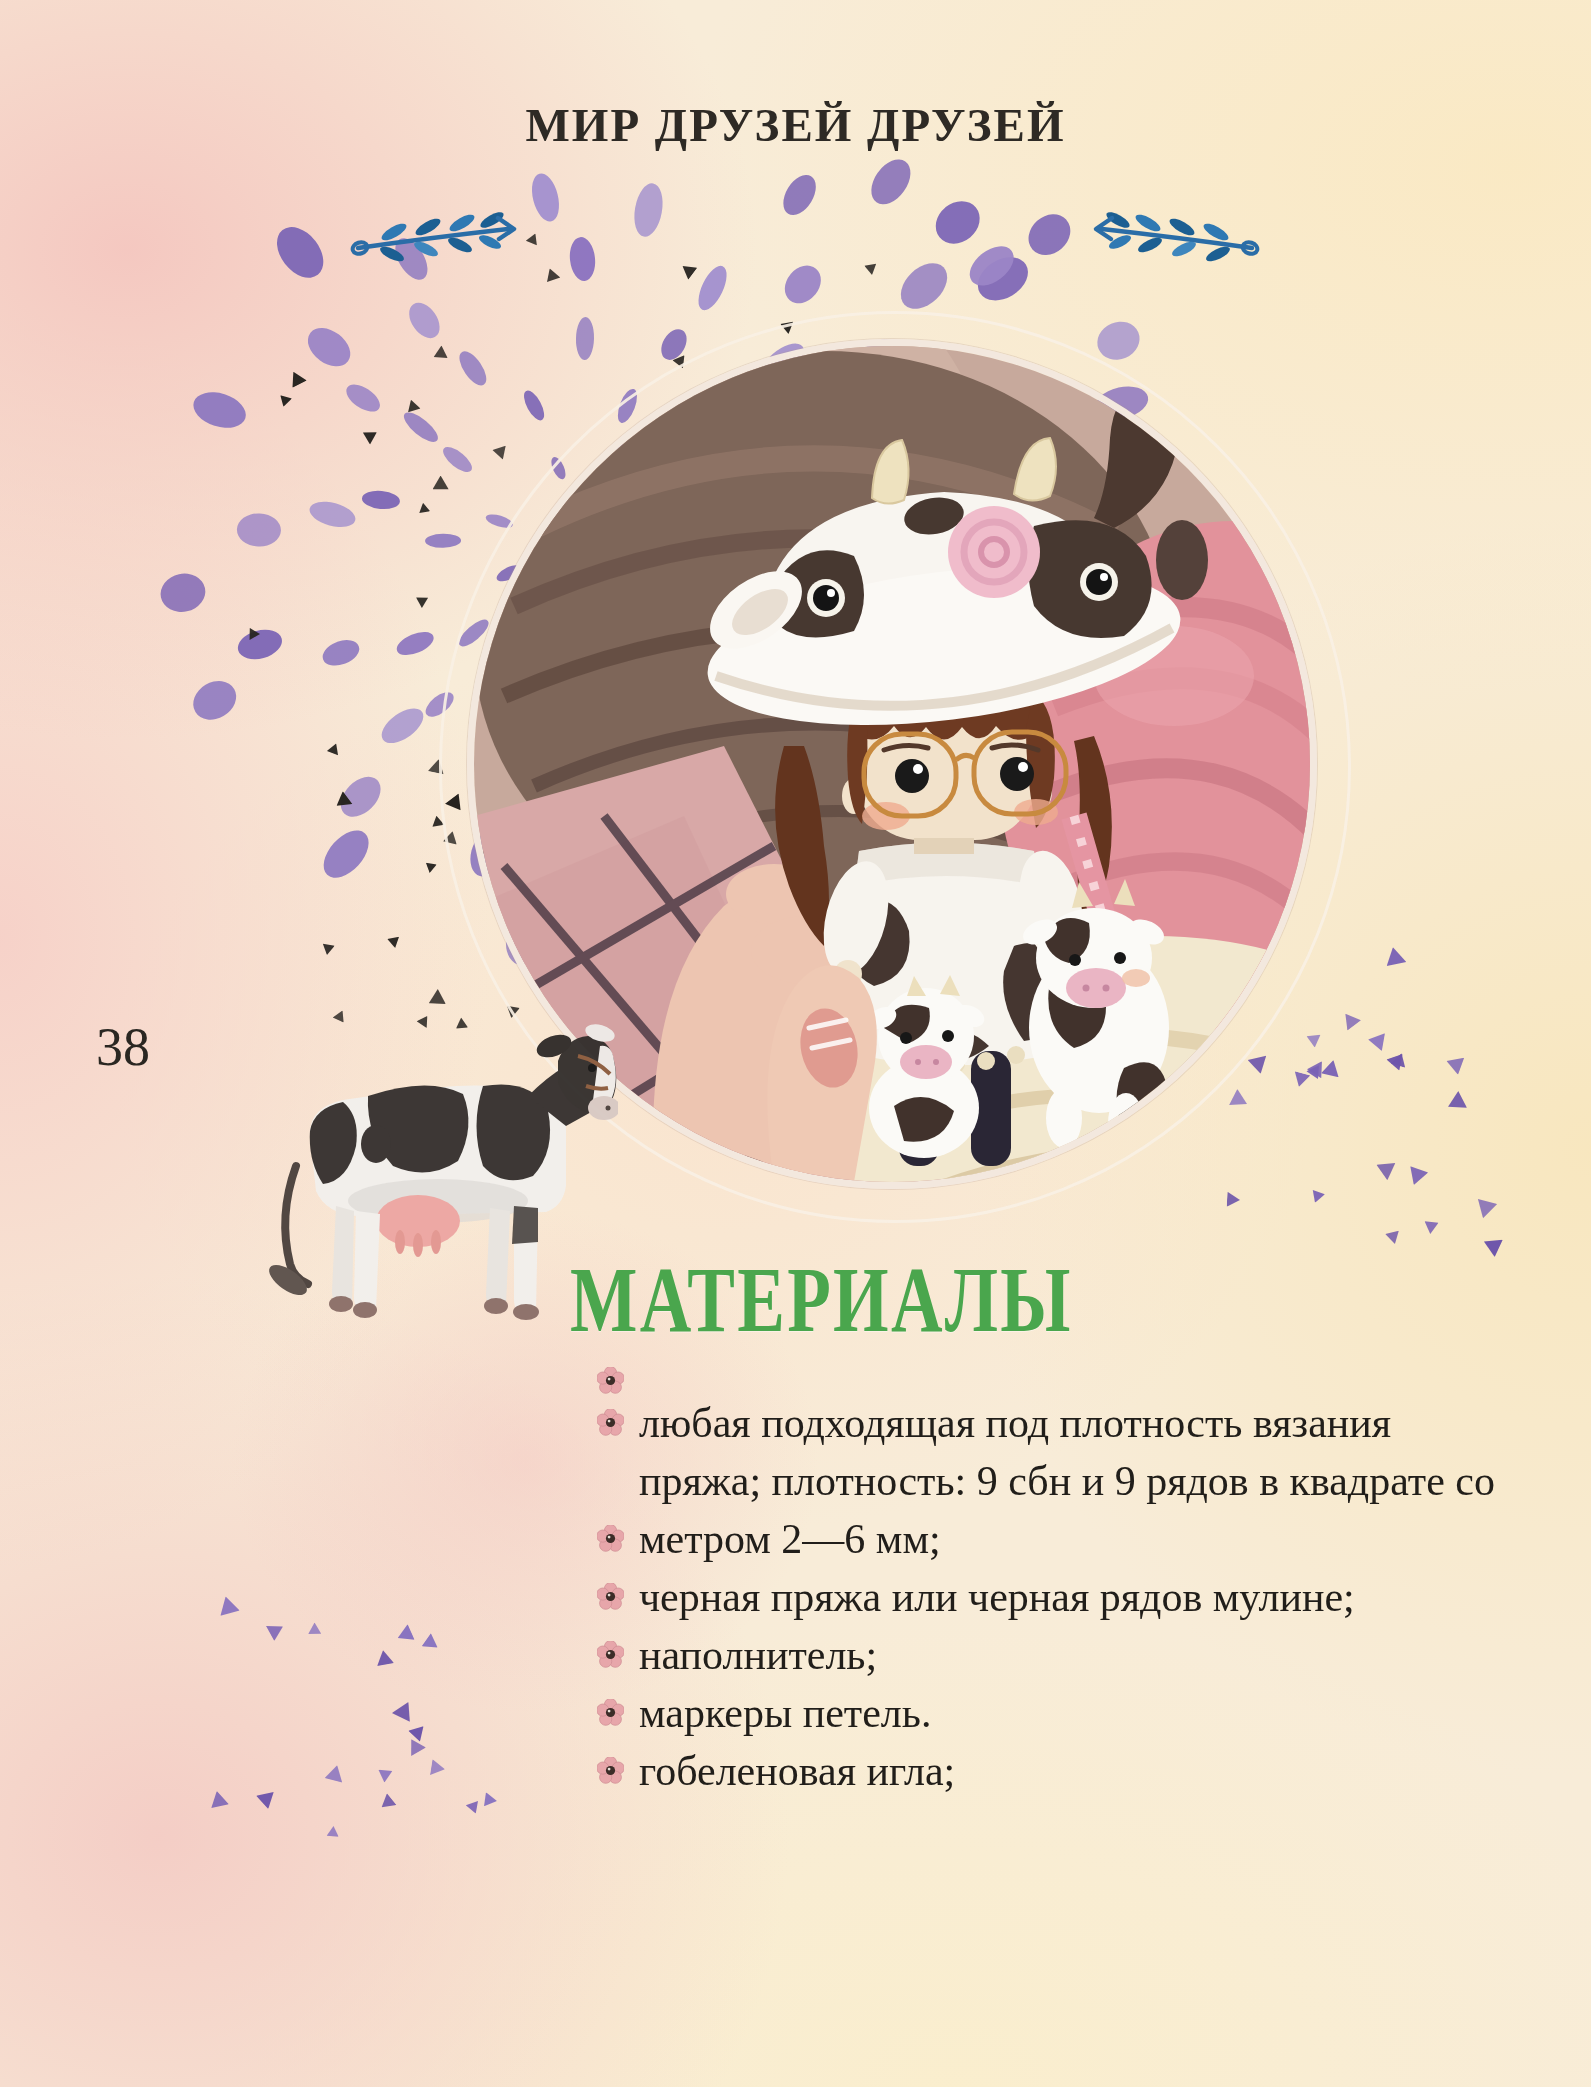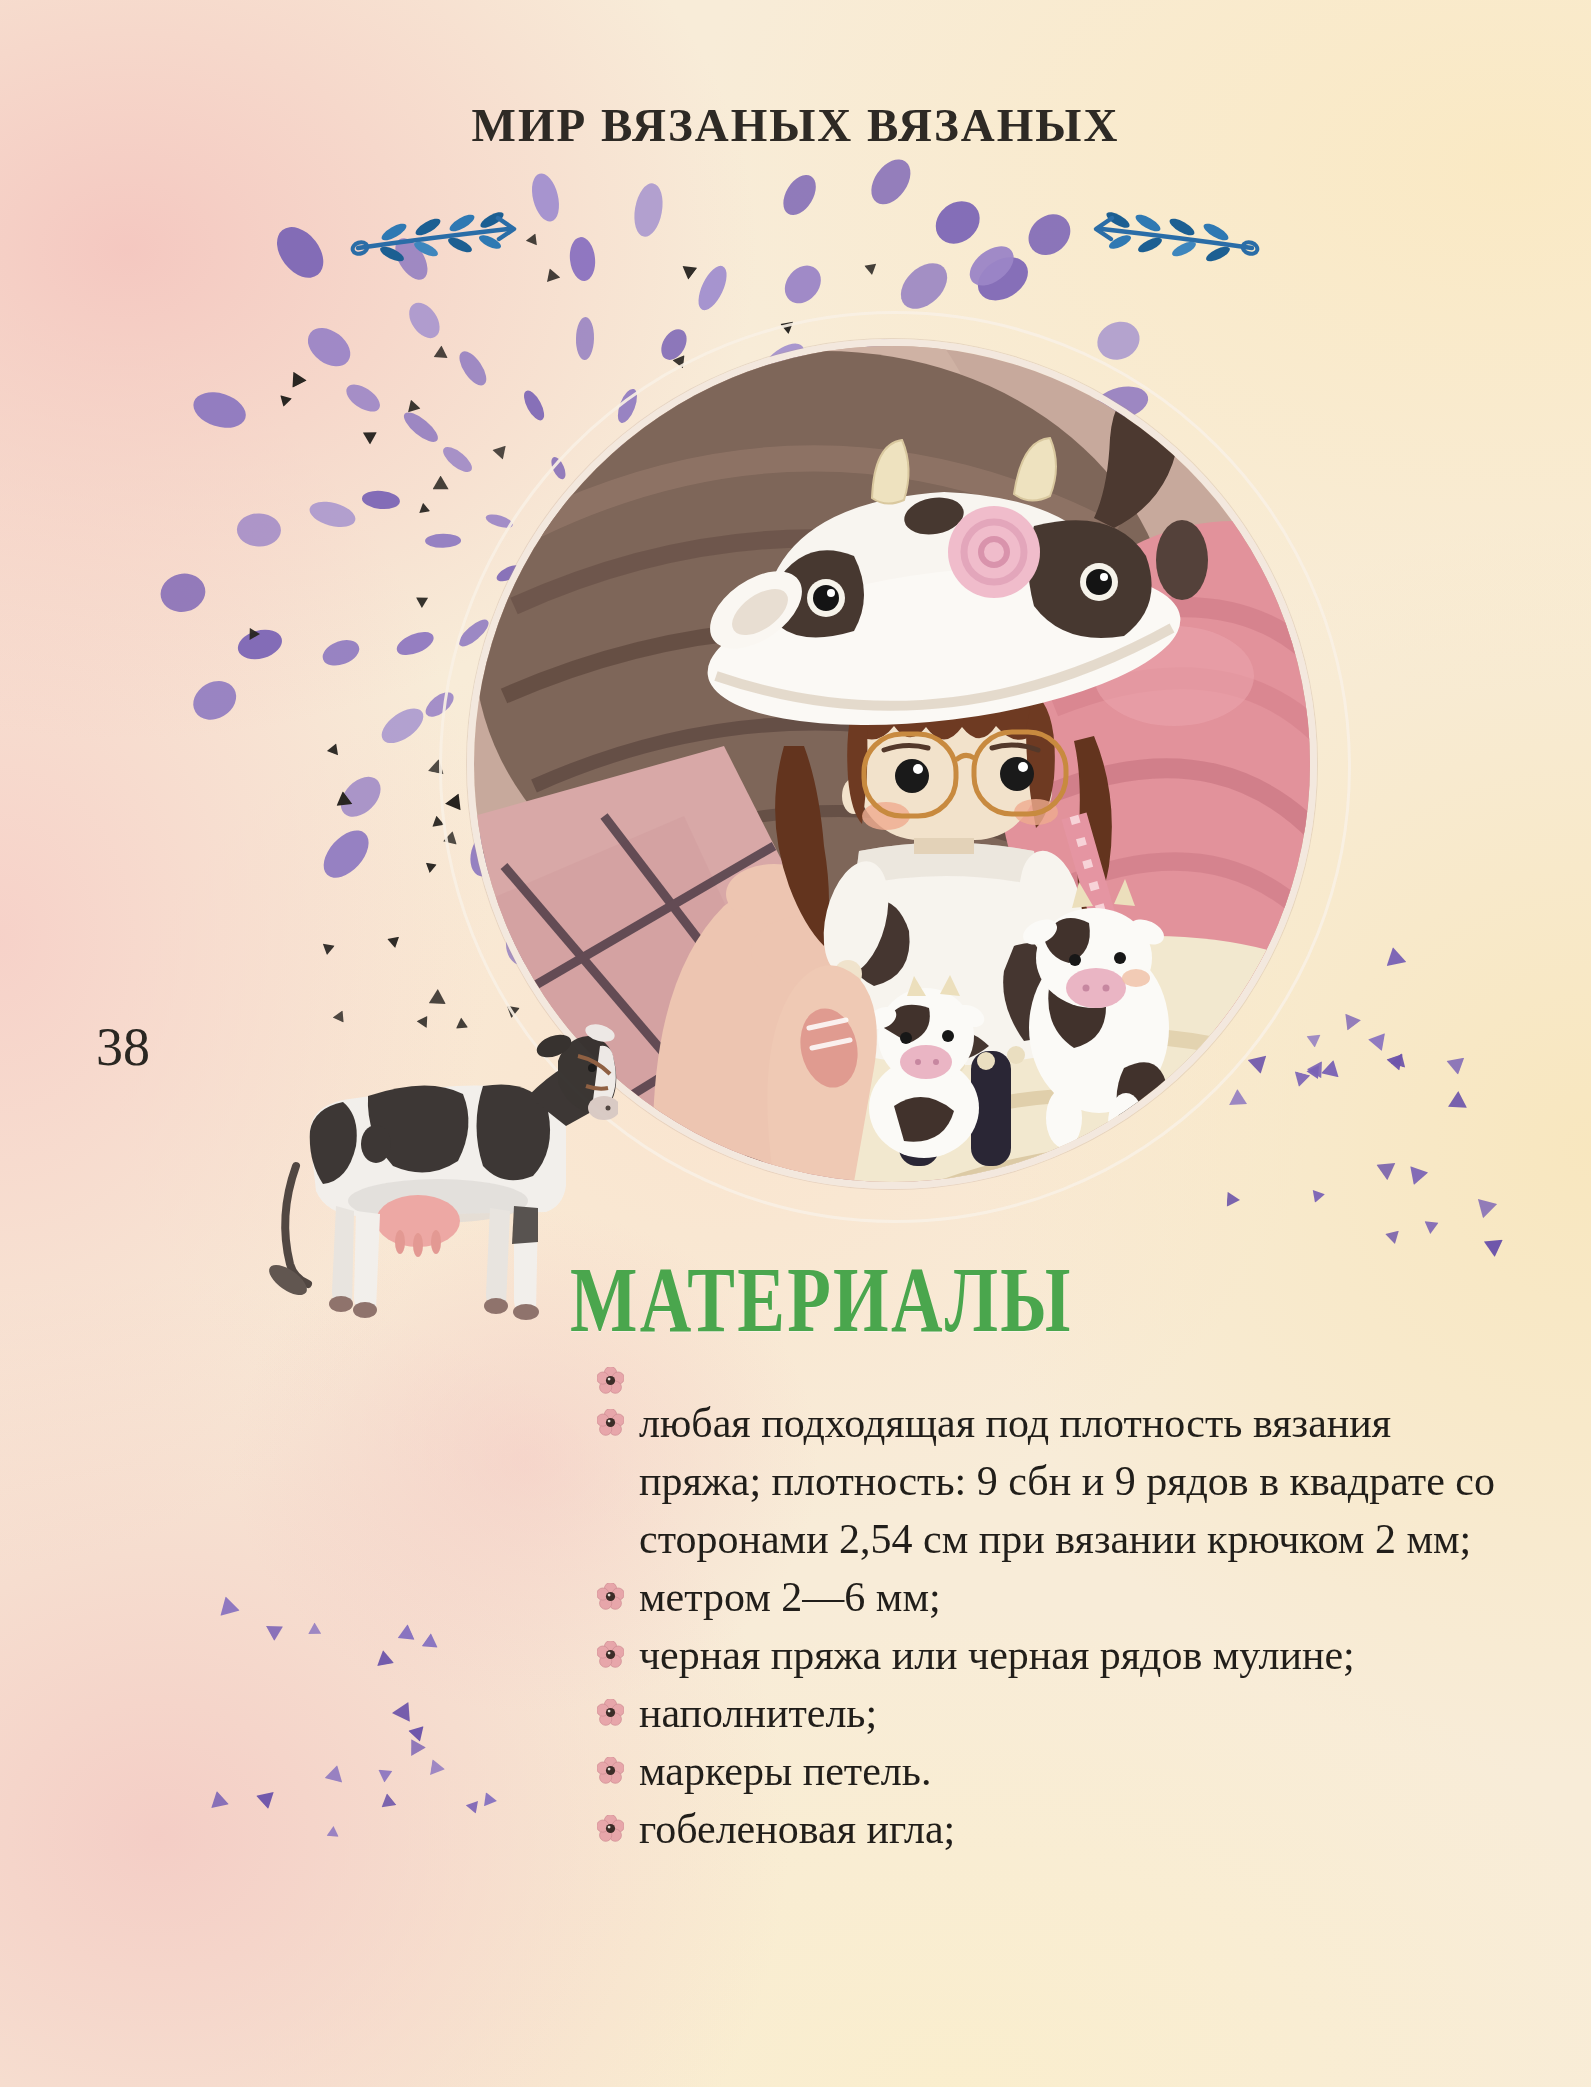--- a/index.html
+++ b/index.html
@@ -229,21 +229,21 @@
         <ellipse cx="80" cy="25" rx="14" ry="5.2" fill="#1c5f92" transform="rotate(-30 80 25)"></ellipse>
         <ellipse cx="78" cy="47" rx="13" ry="5.0" fill="#3e86bd" transform="rotate(26 78 47)"></ellipse>
         <ellipse cx="114" cy="21" rx="14" ry="5.2" fill="#2f79b3" transform="rotate(-30 114 21)"></ellipse>
         <ellipse cx="112" cy="43" rx="13" ry="5.0" fill="#1c5f92" transform="rotate(26 112 43)"></ellipse>
         <ellipse cx="144" cy="18" rx="13" ry="5.0" fill="#1c5f92" transform="rotate(-30 144 18)"></ellipse>
         <ellipse cx="142" cy="40" rx="12" ry="4.8" fill="#2f79b3" transform="rotate(26 142 40)"></ellipse>
       </g>
       <path d="M150,16 L166,27 L151,37" fill="none" stroke="#2a6da7" stroke-width="4.5" stroke-linecap="round" stroke-linejoin="round"></path>
     </svg>
 
-    <h1 class="page-title">МИР ВЯЗАНЫХ ВЯЗАНЫХ</h1>
+    <h1 class="page-title">МИР ДРУЗЕЙ ДРУЗЕЙ</h1>
 
     <svg class="branch branch-right" width="170" height="64" viewBox="0 0 170 64">
       <path d="M10,46 Q80,36 160,27" fill="none" stroke="#2a6da7" stroke-width="4.5" stroke-linecap="round"></path>
       <ellipse cx="12" cy="46" rx="7.5" ry="5.5" fill="none" stroke="#2a6da7" stroke-width="4" transform="rotate(-18 12 46)"></ellipse>
       <g>
         <ellipse cx="46" cy="30" rx="14" ry="5.2" fill="#2f79b3" transform="rotate(-30 46 30)"></ellipse>
         <ellipse cx="44" cy="52" rx="13" ry="5.0" fill="#1c5f92" transform="rotate(26 44 52)"></ellipse>
         <ellipse cx="80" cy="25" rx="14" ry="5.2" fill="#1c5f92" transform="rotate(-30 80 25)"></ellipse>
         <ellipse cx="78" cy="47" rx="13" ry="5.0" fill="#3e86bd" transform="rotate(26 78 47)"></ellipse>
         <ellipse cx="114" cy="21" rx="14" ry="5.2" fill="#2f79b3" transform="rotate(-30 114 21)"></ellipse>
@@ -490,21 +490,20 @@
       <circle cx="18.3" cy="20.2" r="6.1"></circle>
       <circle cx="8.7" cy="20.2" r="6.1"></circle>
       <circle cx="5.8" cy="11.1" r="6.1"></circle>
     </g>
     <circle cx="13.5" cy="13.5" r="4.6" fill="#3c2c28"></circle>
     <circle cx="12.1" cy="12.1" r="1.4" fill="#e8e0d8"></circle>
   </svg>
 <div class="item-lines">
             <div class="line">любая подходящая под плотность вязания</div>
             <div class="line">пряжа; плотность: 9 сбн и 9 рядов в квадрате со</div>
-            <div class="line">сторонами 2,54 см при вязании крючком 2 мм;</div>
           </div>
         </li>
         <li>
   <svg class="bullet" width="27" height="27" viewBox="0 0 27 27">
     <g fill="#e7a6aa" stroke="#d08f95" stroke-width="0.8">
       <circle cx="13.5" cy="5.6" r="6.1"></circle>
       <circle cx="21.2" cy="11.1" r="6.1"></circle>
       <circle cx="18.3" cy="20.2" r="6.1"></circle>
       <circle cx="8.7" cy="20.2" r="6.1"></circle>
       <circle cx="5.8" cy="11.1" r="6.1"></circle>

